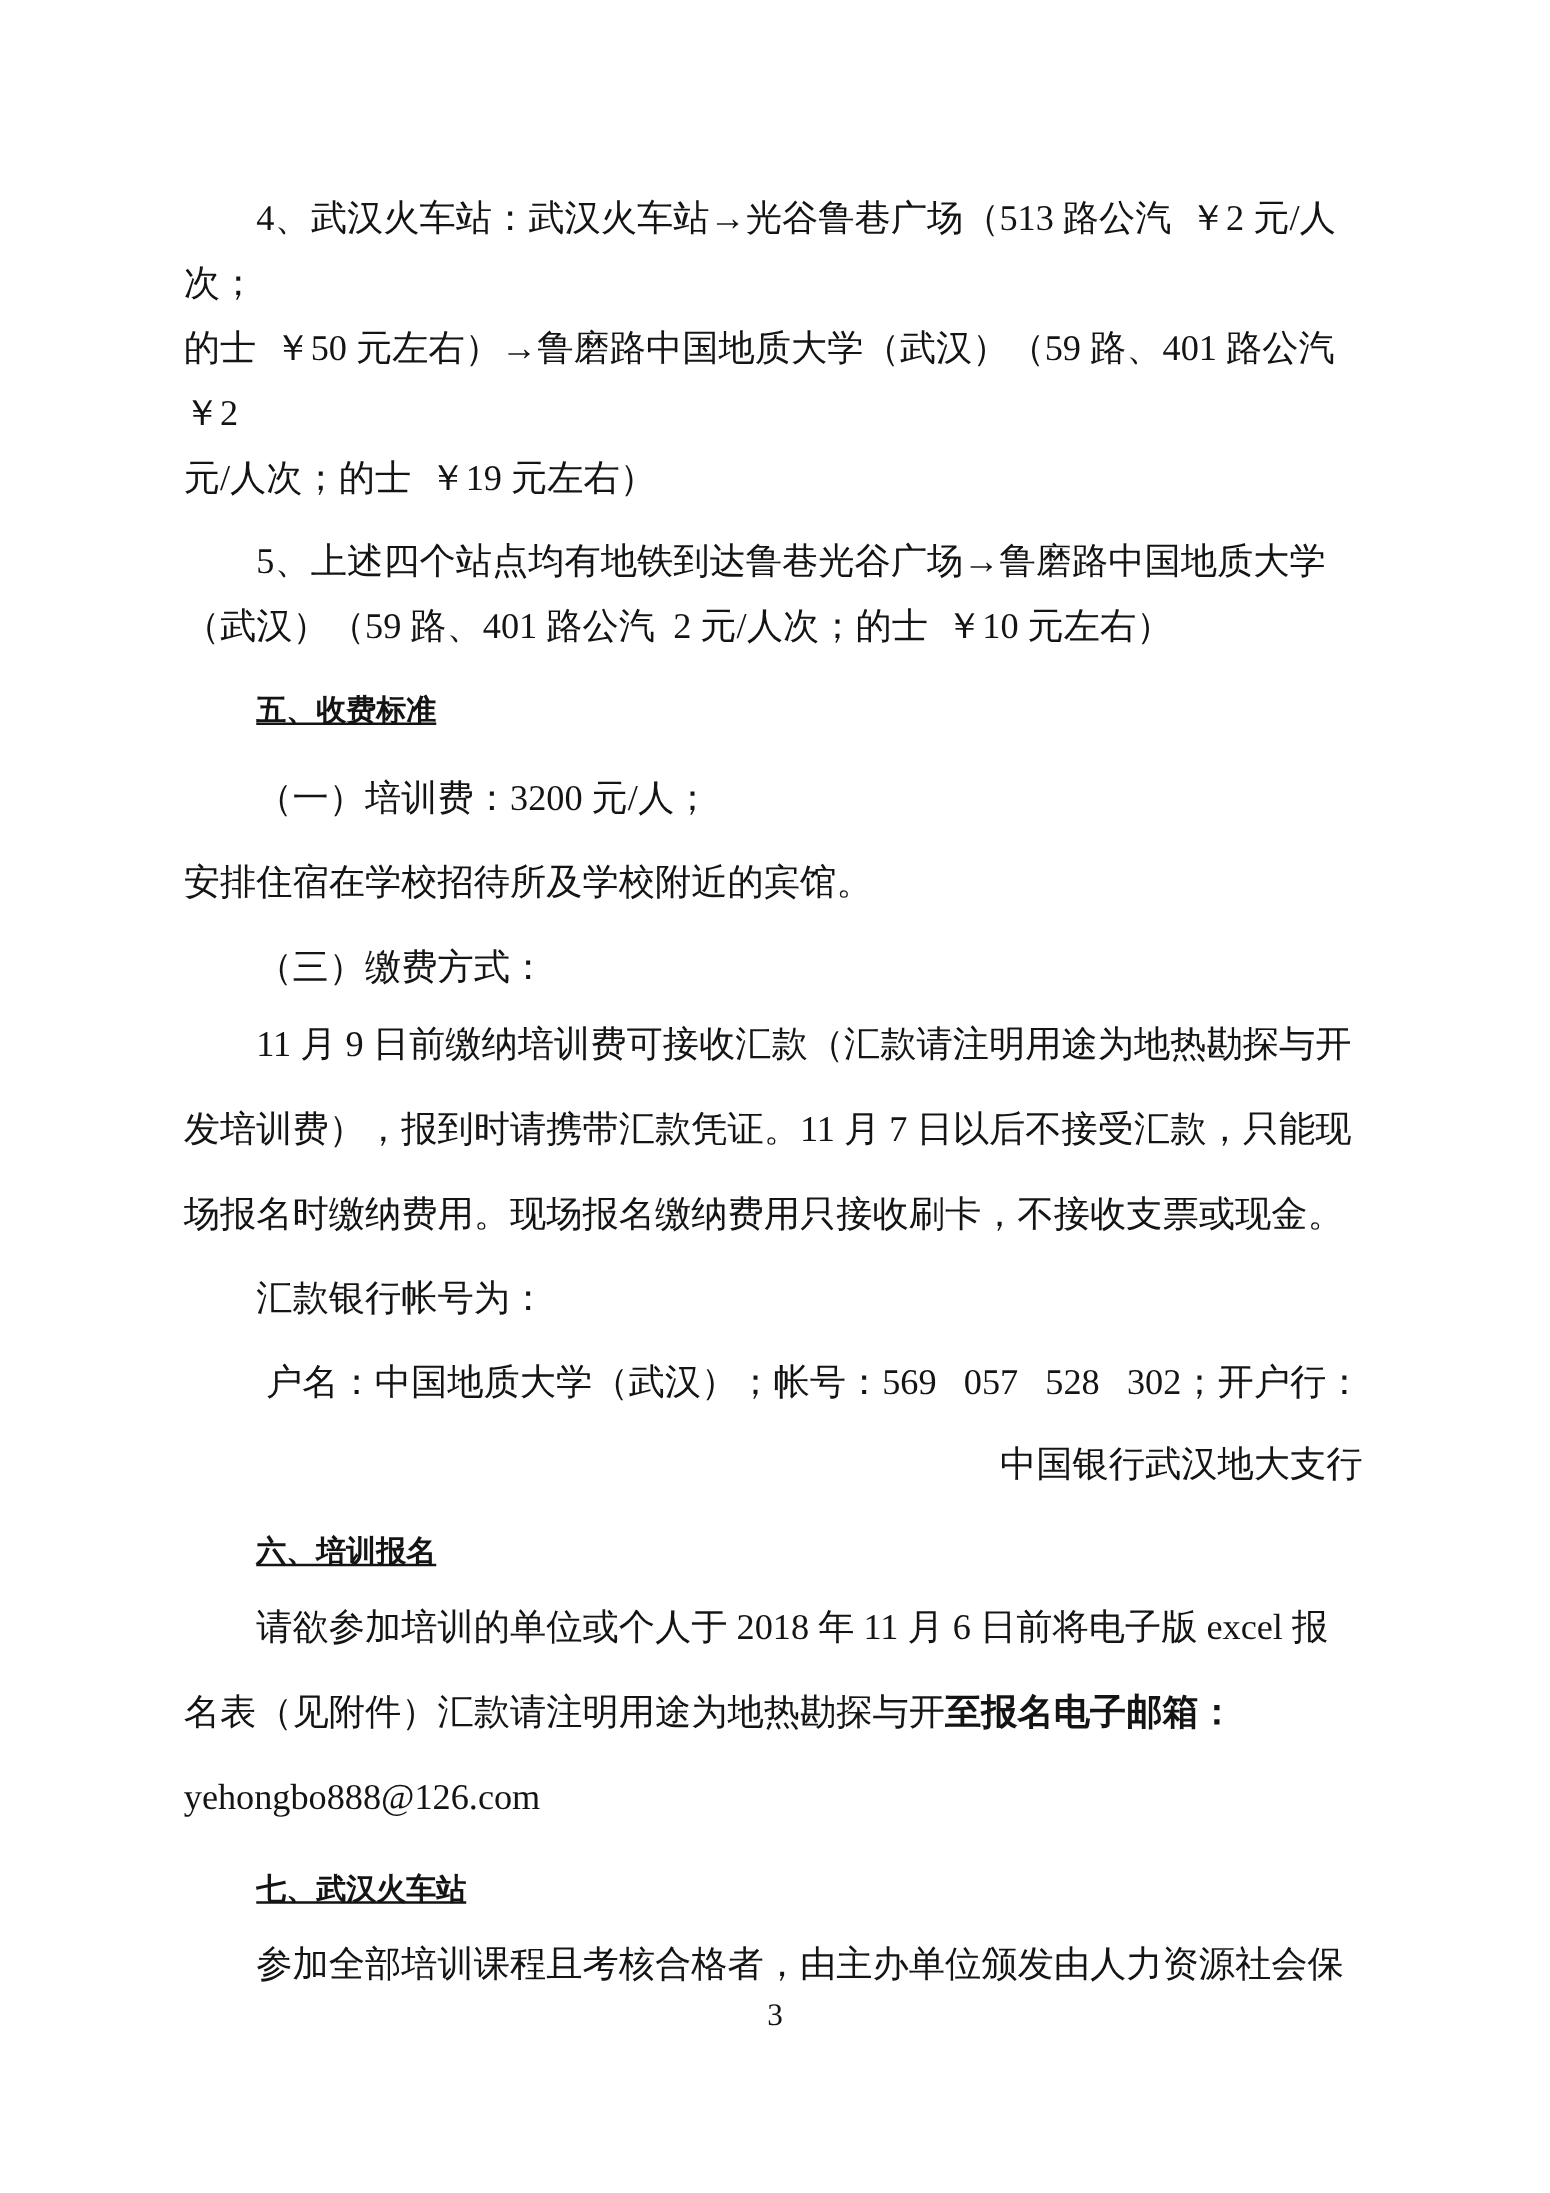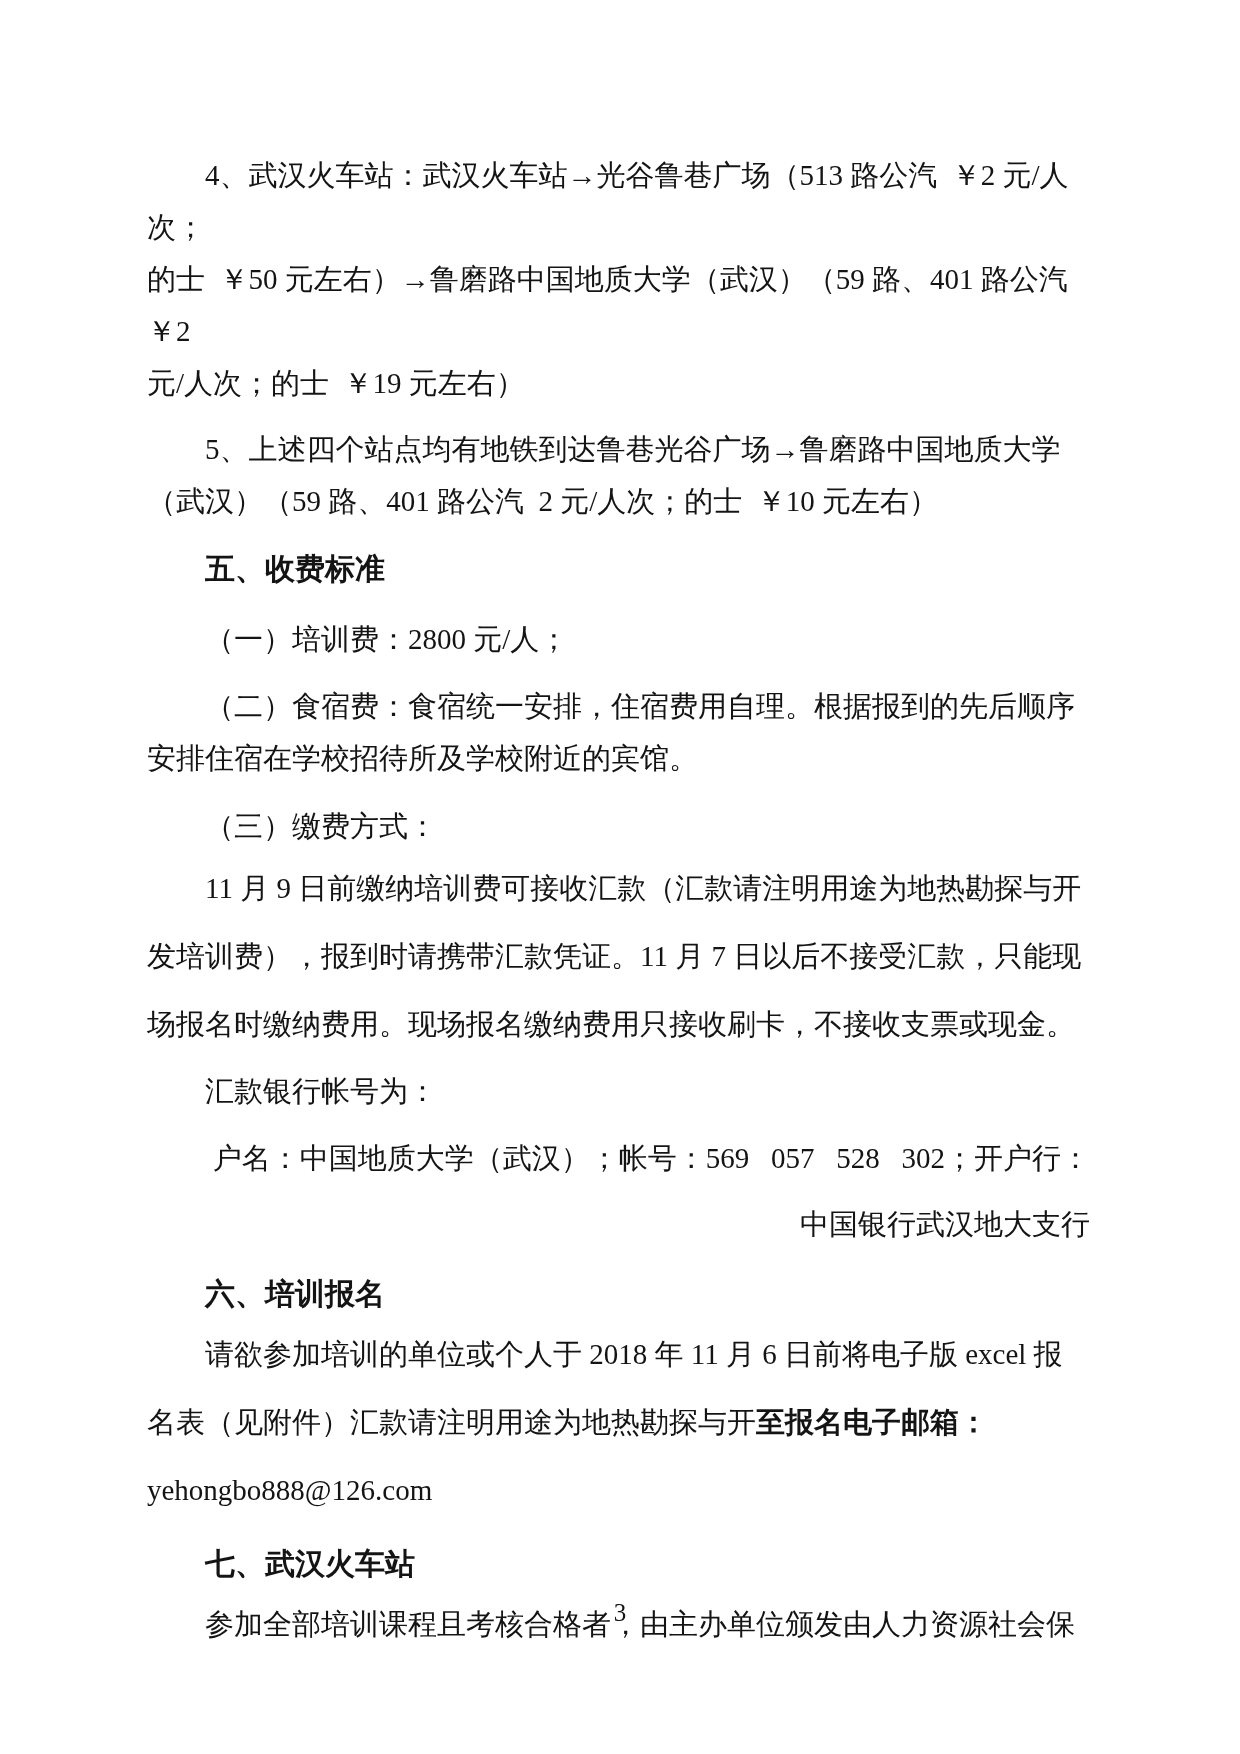--- a/index.html
+++ b/index.html
@@ -18,21 +18,21 @@
     right: 150px;
     top: 0;
   }
   .para { font-size: 29px; }
   .line { white-space: pre-wrap; }
   .lh-n .line { line-height: 52px; }
   .lh-w .line { line-height: 68px; }
   .lh-b .line { line-height: 66px; text-align: right; }
   .lh-r .line { line-height: 54px; }
   .indent { text-indent: 58px; }
-  .heading { font-weight: bold; font-size: 30px; }
+  .heading { font-weight: bold; font-size: 24px; text-decoration: underline; }
   .bold-seg { font-weight: bold; text-align: right; }
   
   .m-p4   { margin-top: 149px; }
   .m-p5   { margin-top: 14px; }
   .m-h5   { margin-top: 16px; }
   .m-fee1 { margin-top: 18px; }
   .m-fee2 { margin-top: 15px; }
   .m-fee3 { margin-top: 16px; }
   .m-pay  { margin-top: 2px; }
   .m-bi   { margin-top: 7px; }
@@ -66,25 +66,24 @@
     <div class="para lh-n m-p5">
       <div class="line indent">5、上述四个站点均有地铁到达鲁巷光谷广场→鲁磨路中国地质大学</div>
       <div class="line">（武汉）（59 路、401 路公汽  2 元/人次；的士  ￥10 元左右）</div>
     </div>
 
     <div class="para lh-n m-h5">
       <div class="line indent heading">五、收费标准</div>
     </div>
 
     <div class="para lh-n m-fee1">
-      <div class="line indent">（一）培训费：2800 元/人；</div>
+      <div class="line indent">（一）培训费：3200 元/人；</div>
     </div>
 
     <div class="para lh-n m-fee2">
-      <div class="line indent">（二）食宿费：食宿统一安排，住宿费用自理。根据报到的先后顺序</div>
       <div class="line">安排住宿在学校招待所及学校附近的宾馆。</div>
     </div>
 
     <div class="para lh-n m-fee3">
       <div class="line indent">（三）缴费方式：</div>
     </div>
 
     <div class="para lh-w m-pay">
       <div class="line indent">11 月 9 日前缴纳培训费可接收汇款（汇款请注明用途为地热勘探与开</div>
       <div class="line">发培训费），报到时请携带汇款凭证。11 月 7 日以后不接受汇款，只能现</div>

